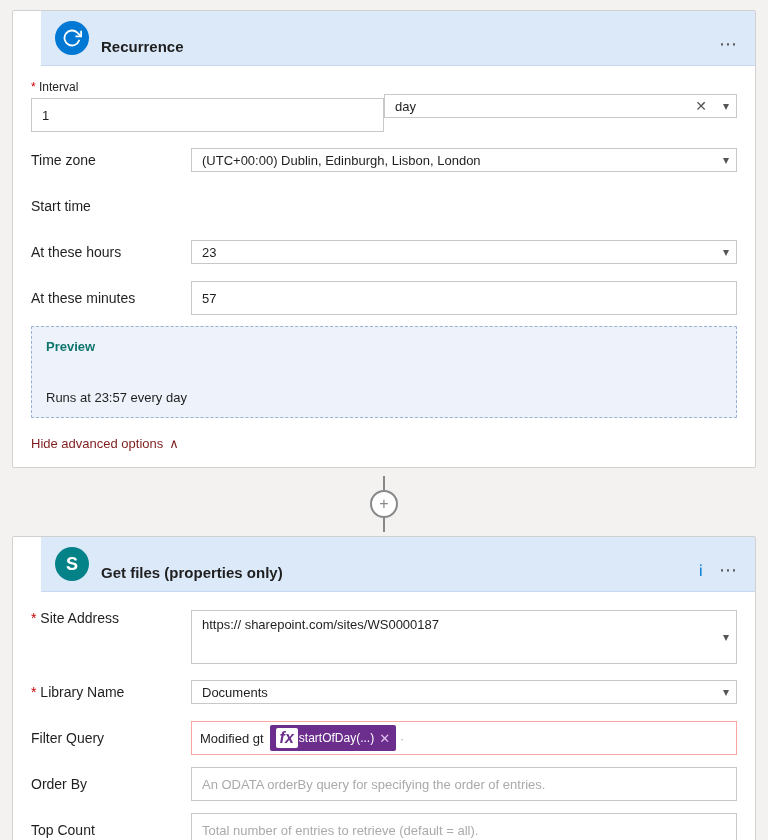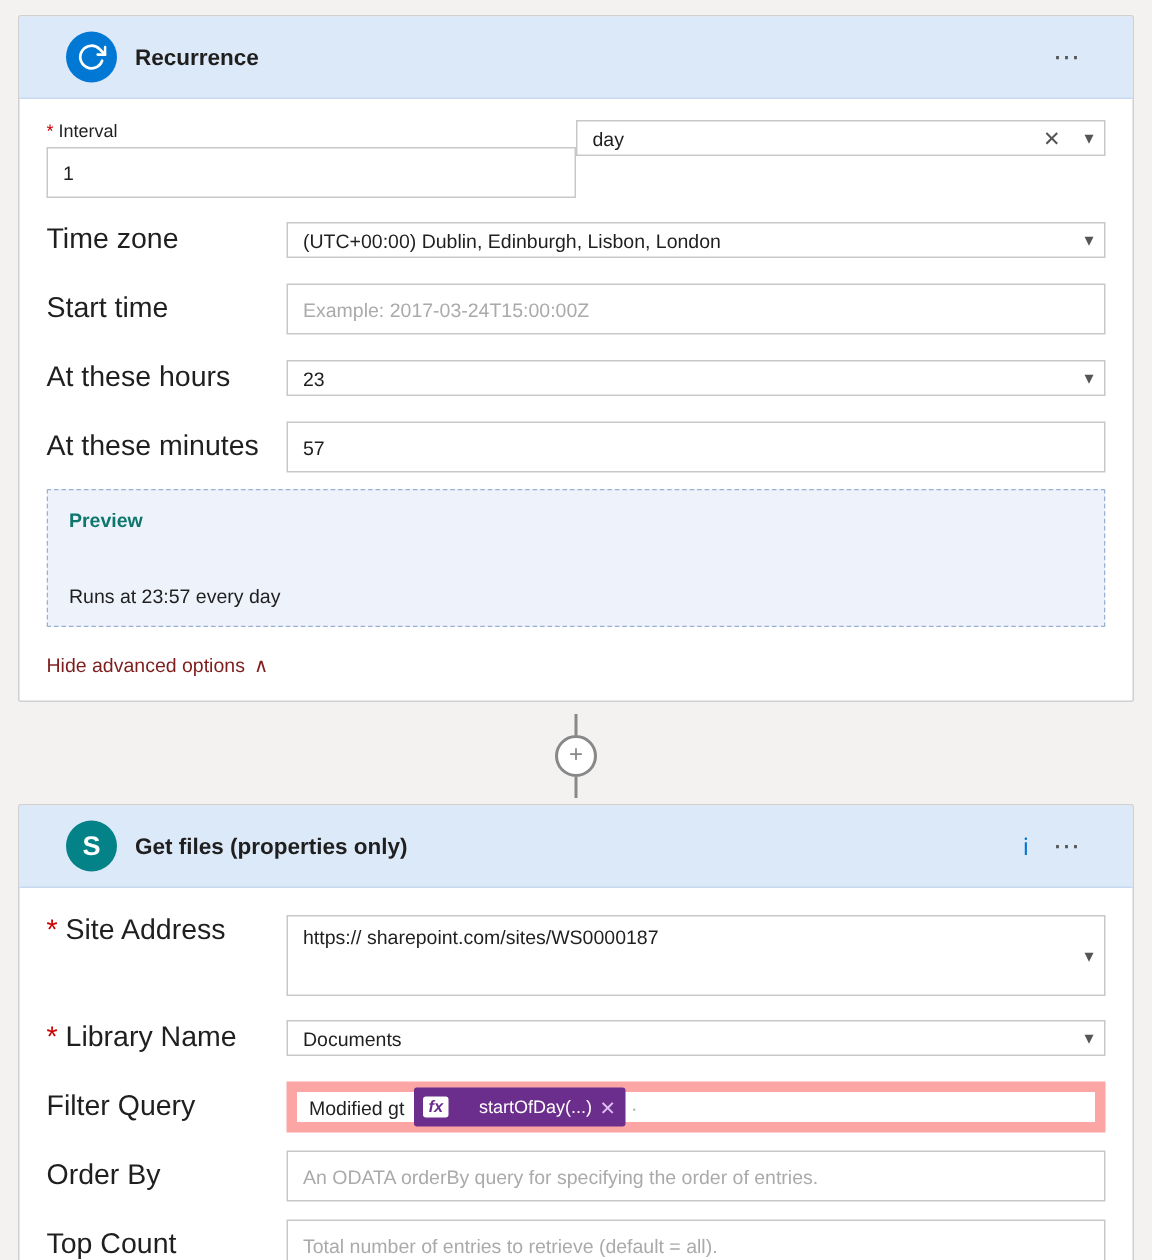--- a/index.html
+++ b/index.html
@@ -17,25 +17,26 @@
     .card {
       background: #fff;
       border: 1px solid #d0d0d0;
       border-radius: 2px;
       width: 100%;
       margin-bottom: 4px;
     }
 
     .card-header {
       display: flex;
-      align-items: center;
-      padding: 10px 31px;
+      align-items: flex-end;
+      padding: 10px 14px;
       background: #dce9f8;
       border-bottom: 1px solid #c7d9f0;
       position: relative;
+      margin-left: 28px;
     }
 
     .card-header-icon {
       width: 34px;
       height: 34px;
       border-radius: 50%;
       display: flex;
       align-items: center;
       justify-content: center;
       margin-right: 12px;
@@ -80,21 +81,21 @@
     }
 
     .form-row {
       display: flex;
       align-items: center;
       margin-bottom: 10px;
       min-height: 36px;
     }
 
     .form-label {
-      font-size: 19px;
+      font-size: 14px;
       color: #1f1f1f;
       width: 160px;
       flex-shrink: 0;
     }
 
     .form-input {
       flex: 1;
       border: 1px solid #c8c8c8;
       padding: 6px 10px;
       font-size: 13px;
@@ -215,38 +216,38 @@
       padding: 2px 6px;
       font-size: 12px;
       margin: 0 4px;
       height: 26px;
     }
 
     .filter-token .fx {
       background: #fff;
       color: #6b2e8c;
       font-weight: 700;
-      font-size: 11px;
+      font-size: 16px;
       padding: 1px 4px;
       border-radius: 2px;
-      margin-right: 20px;
+      margin-right: 1px;
       font-style: italic;
     }
 
     .filter-token .close-x {
       margin-left: 5px;
       cursor: pointer;
       font-size: 13px;
       color: #e0c0f0;
     }
 
     .filter-input-row {
       display: flex;
       align-items: center;
-      border: 7px solid #fca5a5;
+      border: 1px solid #fca5a5;
       height: 34px;
       padding: 4px 8px;
       background: #fff;
       flex: 1;
     }
 
     .filter-prefix-text {
       font-size: 13px;
       color: #1f1f1f;
       margin-right: 2px;
@@ -297,21 +298,21 @@
       </svg>
     </div>
     <span class="card-header-title">Recurrence</span>
     <div class="card-header-actions">
       <button class="icon-btn">⋯</button>
     </div>
   </div>
 
   <div class="card-body">
 
-    <div style="display:flex; margin-bottom:10px;">
+    <div style="display:flex; margin-bottom:10px;align-items:center;">
       <div style="flex:1;">
         <div style="font-size:12px; color:#1f1f1f; margin-bottom:4px;">
           <span style="color:#c00;">* </span>
           <span>Interval</span>
         </div>
         <input class="form-input" style="width: 100%;" type="text" value="1">
       </div>
       <div style="flex:1;">
         <div class="select-wrapper">
           <input class="select-input" type="text" readonly="" value="day" style="">
@@ -324,21 +325,20 @@
     <div class="form-row">
       <span class="form-label">Time zone</span>
       <div class="select-wrapper">
         <input class="select-input" type="text" readonly="" value="(UTC+00:00) Dublin, Edinburgh, Lisbon, London" style="">
         <span class="select-chevron">▾</span>
       </div>
     </div>
 
     <div class="form-row">
       <span class="form-label">Start time</span>
-      <input class="form-input" style="flex: 1 1 0%;" type="text" placeholder="Example: 2017-03-24T15:00:00Z">
     </div>
 
     <div class="form-row">
       <span class="form-label">At these hours</span>
       <div class="select-wrapper">
         <input class="select-input" type="text" readonly="" value="23" style="">
         <span class="select-chevron">▾</span>
       </div>
     </div>
 

